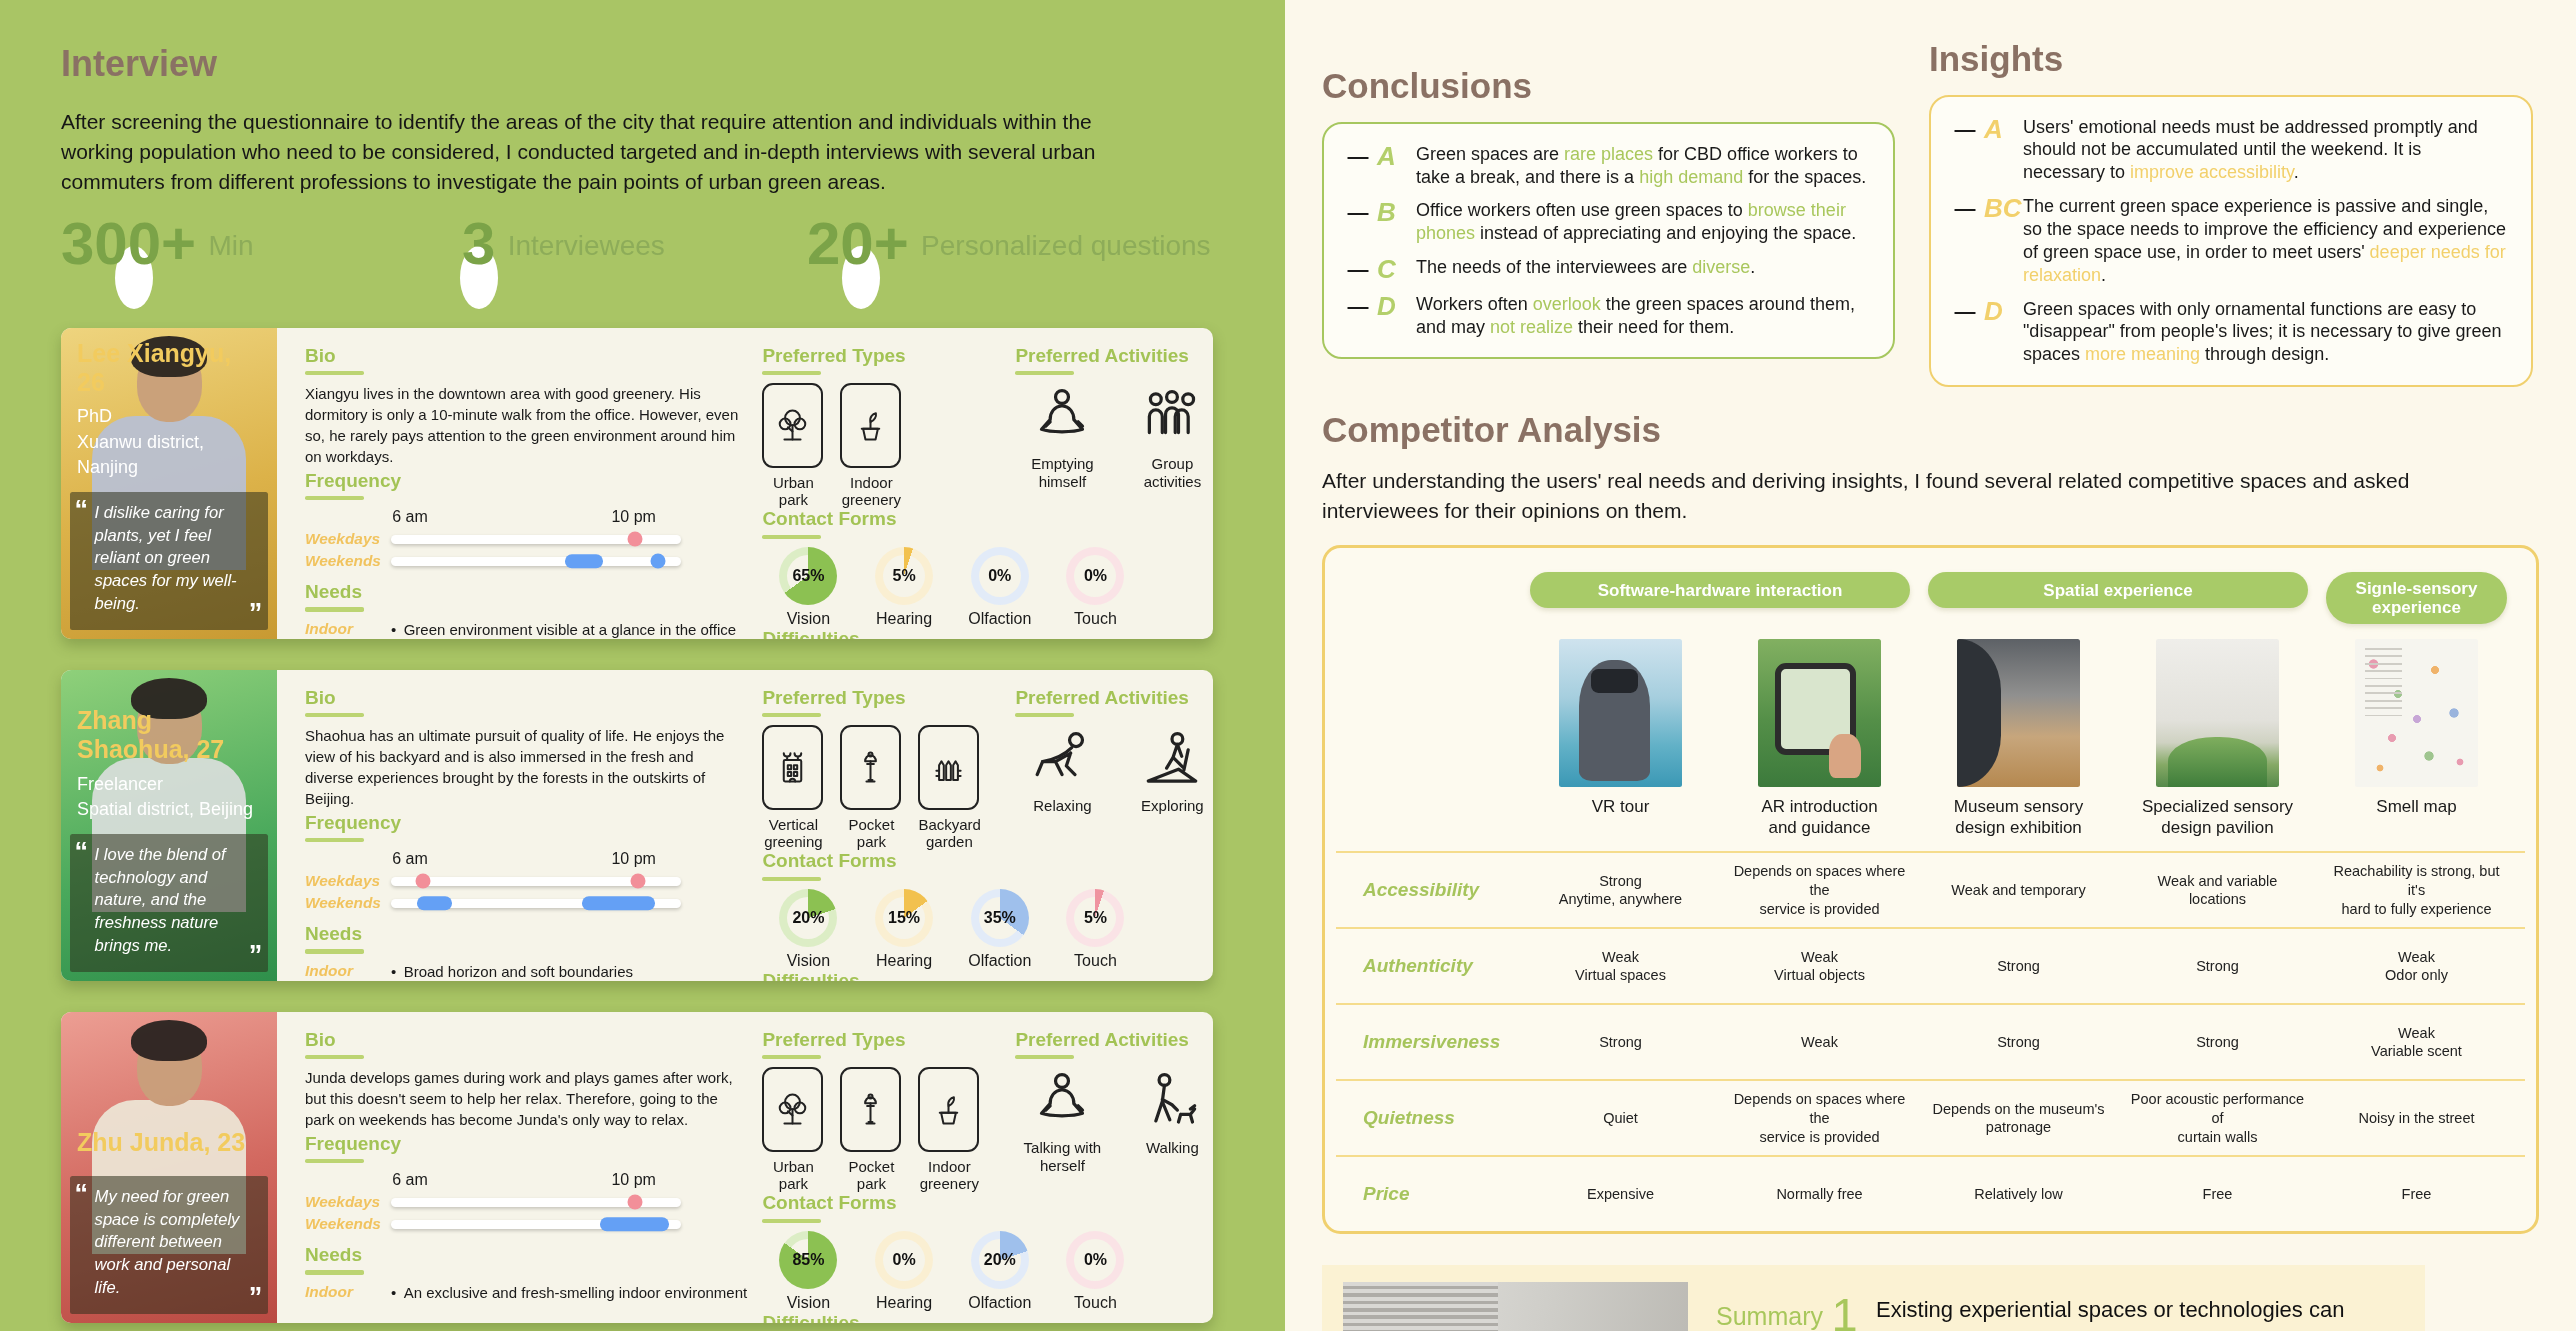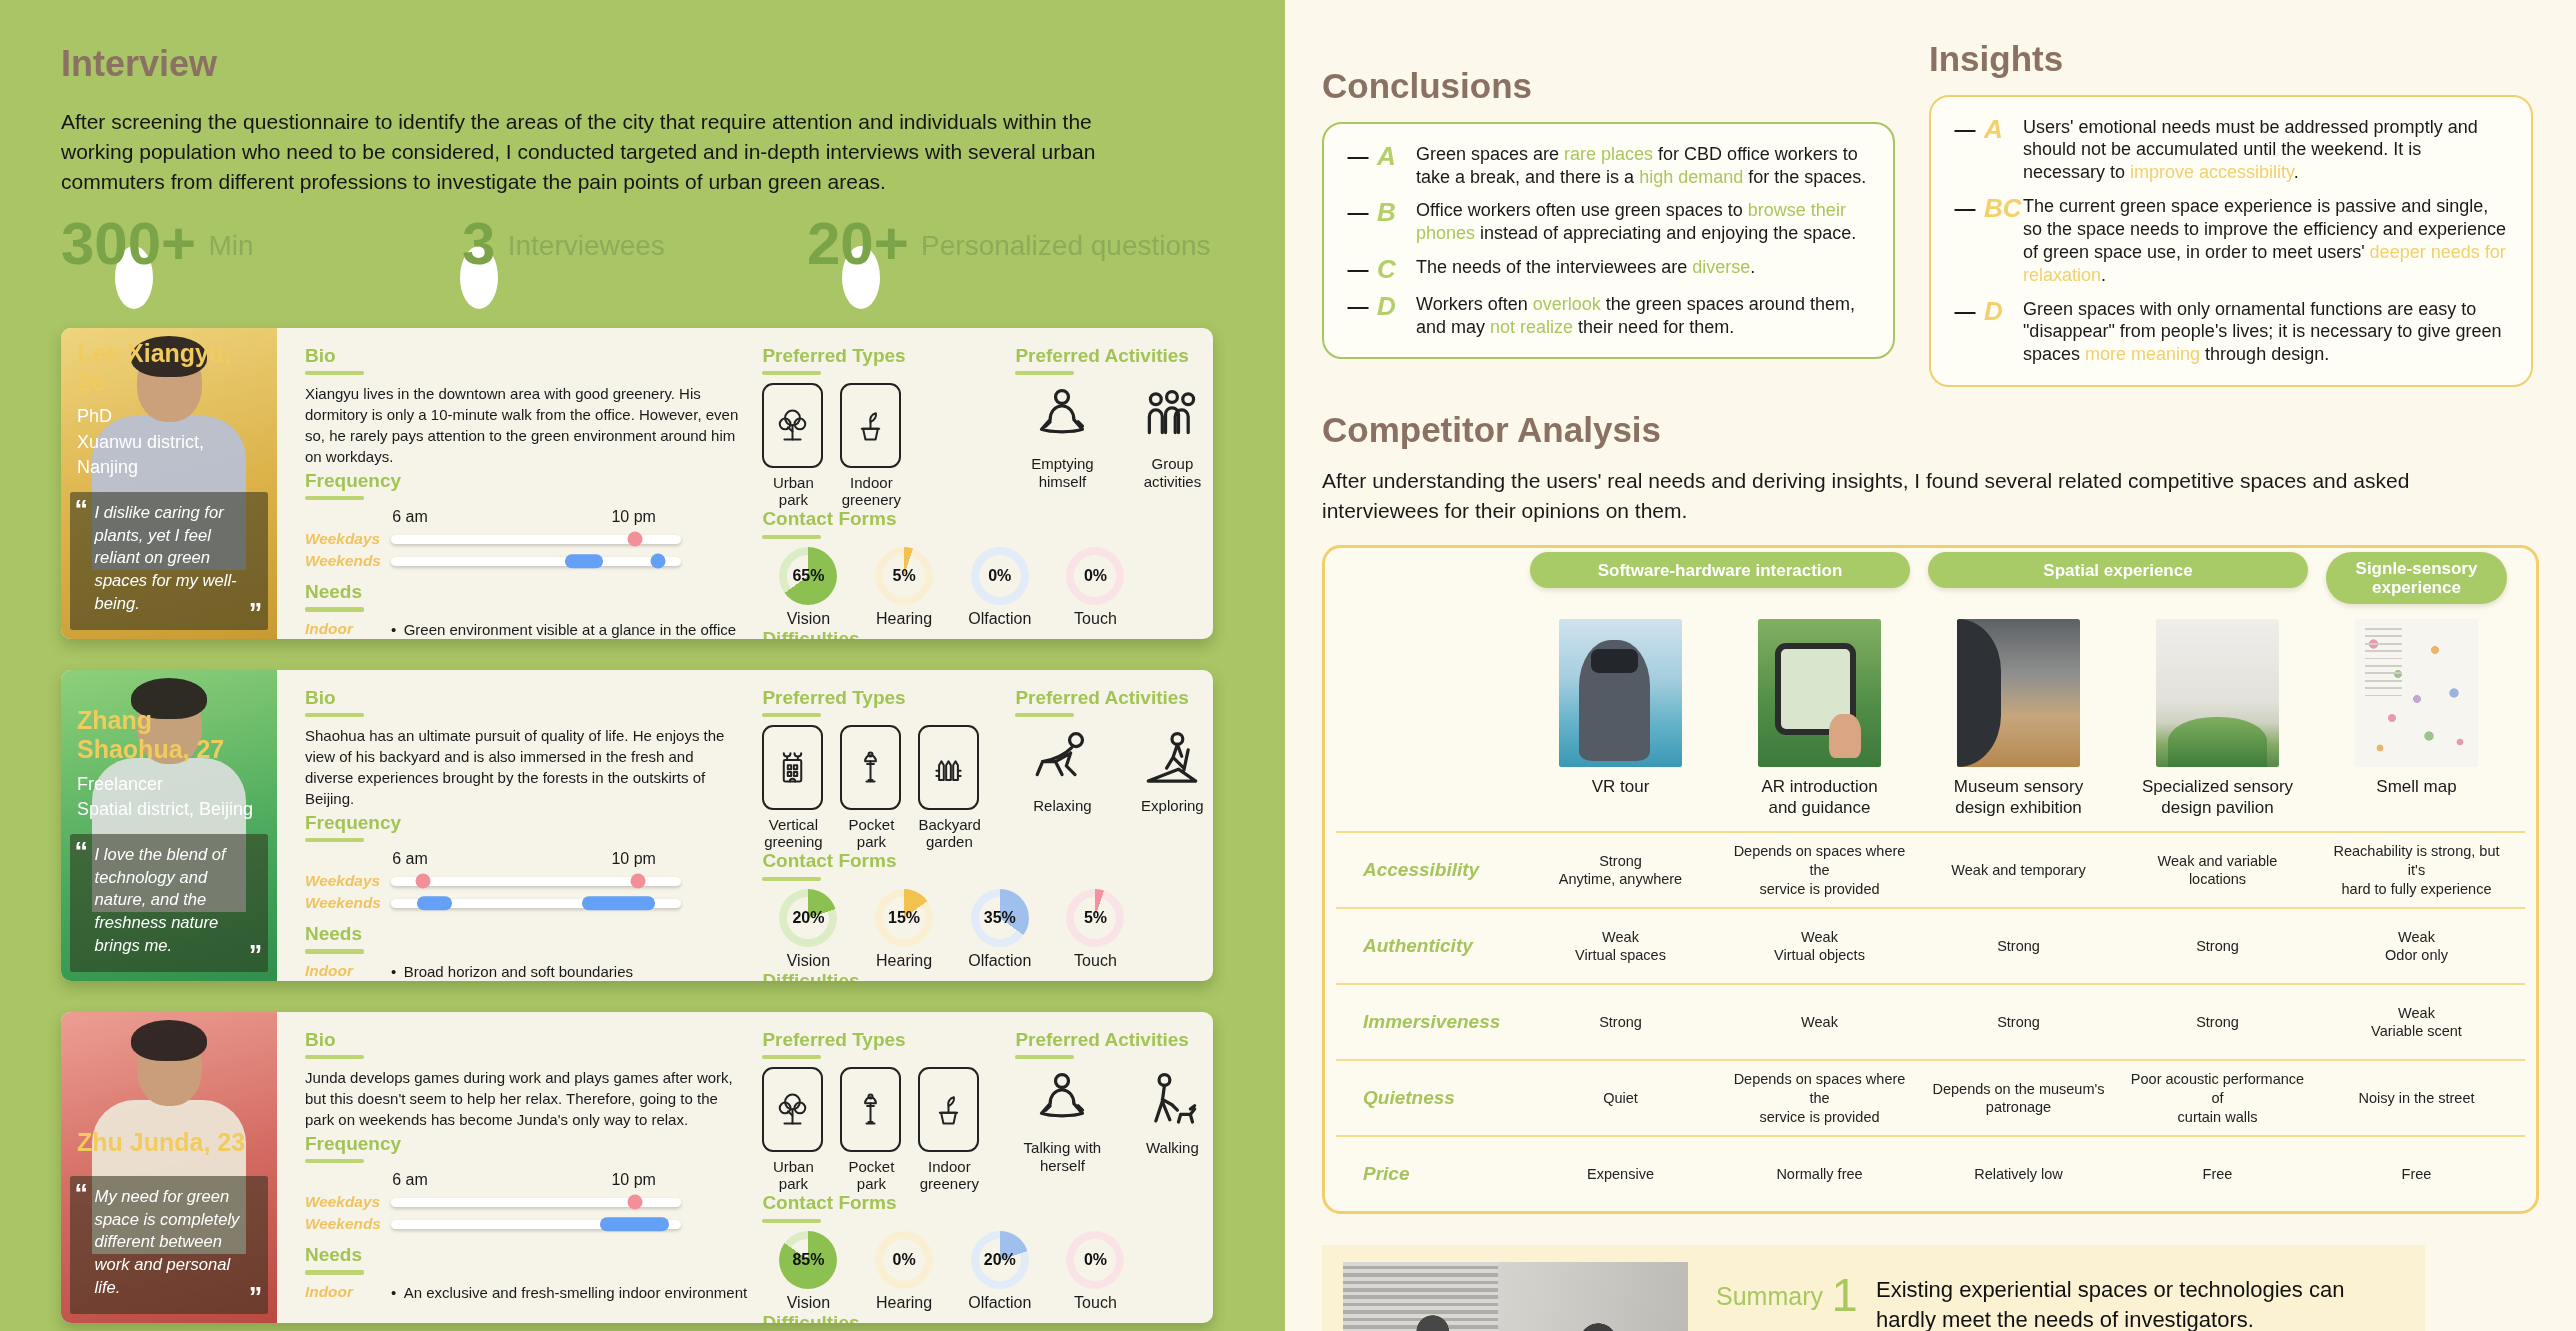--- a/index.html
+++ b/index.html
@@ -77,21 +77,21 @@
   .box.yellowb{border:2.5px solid #f0d06e;}
   .c-item{display:flex;margin-bottom:11px;}
   .c-item:last-child{margin-bottom:0;}
   .dash{font-size:21px;font-weight:bold;margin-right:8.6px;line-height:1.2;}
   .letter{font-size:26px;font-style:italic;font-weight:bold;width:39px;flex:none;line-height:1.0;}
   .letter.g{color:#b3cf6a;} .letter.y{color:#f2d06b;}
   .c-text{font-size:18px;line-height:1.27;}
   .hl-green{color:#a9c75d;} .hl-yellow{color:#f2d06b;}
   .comp-h{margin-top:23.4px;}
   .comp-intro{font-size:21px;line-height:1.45;width:1152px;margin:0 0 18.5px 0;}
-  .comp-table{width:1217px;border:3.1px solid #f0d06e;border-radius:18.5px;background:#fdfaef;padding:4px 11px 0;box-sizing:border-box;}
+  .comp-table{width:1217px;border:3.1px solid #f0d06e;border-radius:18.5px;background:#fdfaef;padding:24px 11px 0;box-sizing:border-box;}
   .t-head{display:flex;margin-bottom:15px;align-items:flex-start;}
   .spacer{width:185px;flex:none;}
   .pillwrap{box-sizing:border-box;padding:0 8.6px;}
   .pillwrap.w2{width:398px;} .pillwrap.w1{width:199px;}
   .gpill{background:#a8cb68;color:#fff;border-radius:27px;display:flex;align-items:center;justify-content:center;text-align:center;font-size:17px;font-weight:bold;line-height:1.12;height:36px;box-shadow:0 2.5px 5px rgba(120,120,60,.2);}
   .gpill.tall{height:52px;}
   .t-figs{display:flex;}
   .figcell{width:199px;flex:none;display:flex;flex-direction:column;align-items:center;}
   .fig{width:123px;height:148px;border-radius:2.5px;position:relative;overflow:hidden;}
   .figcap{font-size:17px;text-align:center;line-height:1.22;margin:10px 0 10px;min-height:44px;}

